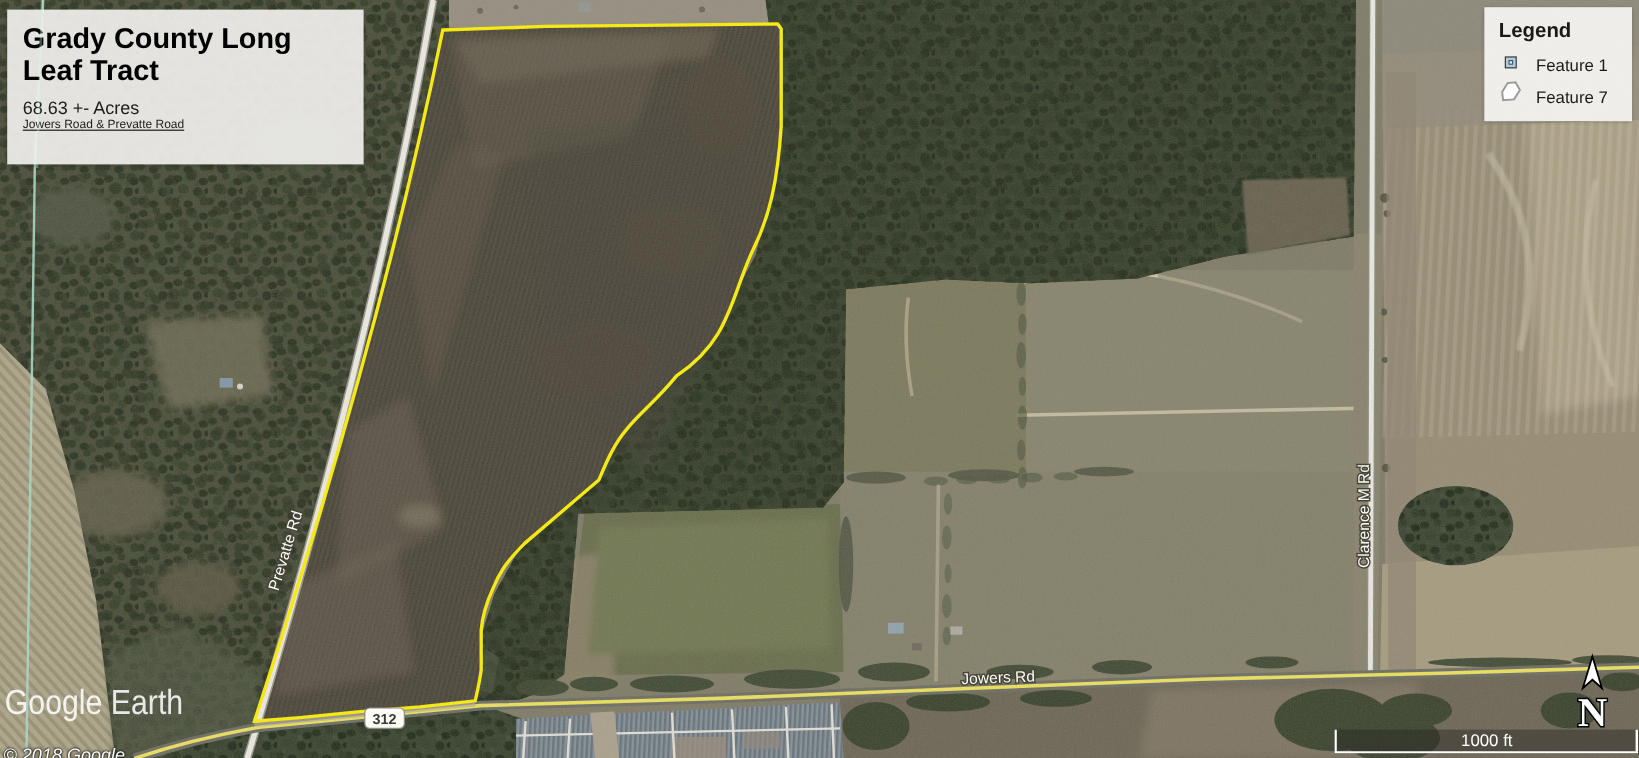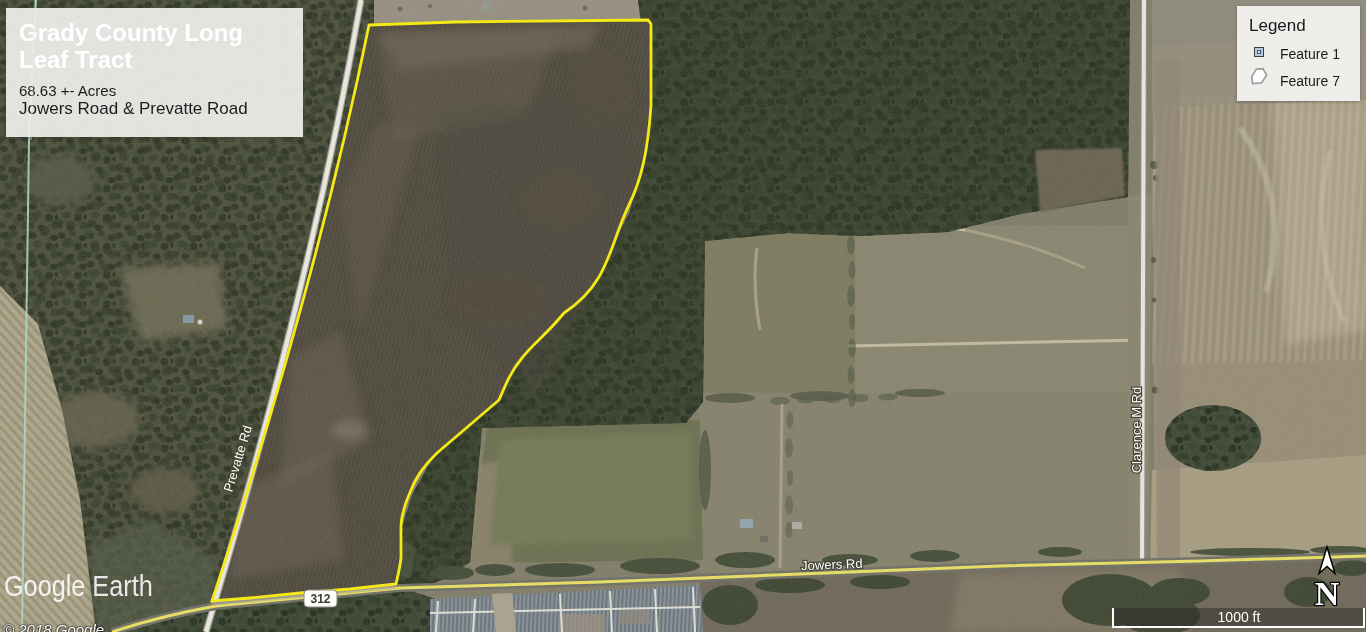--- a/index.html
+++ b/index.html
@@ -308,29 +308,29 @@
 
 <text x="832" y="569" font-size="13" fill="#fdfdf6" text-anchor="middle" transform="rotate(-2.2 832 569)" style="paint-order:stroke;stroke:#454539;stroke-width:2.4px;">Jowers Rd</text>
 
 <text x="1141" y="430" font-size="13" fill="#fdfdf6" text-anchor="middle" transform="rotate(-90 1141 430)" style="paint-order:stroke;stroke:#454539;stroke-width:2.4px;">Clarence M Rd</text>
 
 <text x="242" y="460" font-size="13" fill="#fdfdf6" text-anchor="middle" transform="rotate(-73 242 460)" style="paint-order:stroke;stroke:#454539;stroke-width:2.4px;">Prevatte Rd</text>
 </svg>
 
 <div class="ov" style="left:6px;top:8px;width:297px;height:129px;background:rgba(240,239,237,0.93);box-shadow:0 1px 3px rgba(40,40,35,0.35);"></div>
 
-<div class="ov" style="left:19px;top:20px;width:255px;font-size:24px;line-height:26.5px;font-weight:bold;color:#ffffff;">Grady County Long Leaf Tract</div>
+<div class="ov" style="left:19px;top:20px;width:255px;font-size:24px;line-height:26.5px;font-weight:bold;color:#000000;">Grady County Long Leaf Tract</div>
 
 <div class="ov" style="left:19px;top:82px;font-size:15px;color:#1c1c1c;text-align:right;">68.63 +- Acres</div>
 
-<div class="ov" style="left:19px;top:99px;font-size:17px;color:#1c1c1c;">Jowers Road &amp; Prevatte Road</div>
+<div class="ov" style="left:19px;top:99px;font-size:10px;color:#1c1c1c;text-decoration:underline;">Jowers Road &amp; Prevatte Road</div>
 
 <div class="ov" style="left:1237px;top:6px;width:123px;height:95px;background:rgba(242,241,239,0.96);box-shadow:0 1px 3px rgba(40,40,35,0.35);"></div>
 
-<div class="ov" style="left:1249px;top:16px;font-size:17px;font-weight:normal;color:#1a1a1a;">Legend</div>
+<div class="ov" style="left:1249px;top:16px;font-size:17px;font-weight:bold;color:#1a1a1a;">Legend</div>
 
 <div class="ov" style="left:1254px;top:47px;width:10px;height:10px;background:#b5cbdc;border:1.5px solid #3c3c3c;box-sizing:border-box;"></div>
 
 <div class="ov" style="left:1257px;top:50px;width:4px;height:4px;border:1px solid #3a5a7c;box-sizing:border-box;background:#dce8f2;"></div>
 
 <div class="ov" style="left:1280px;top:46px;font-size:14px;color:#1a1a1a;text-align:center;">Feature 1</div>
 
 <svg class="ov" style="left:1249px;top:66px;" width="21" height="21" viewBox="0 0 21 21">
   <path d="M2.8,10.6 L7.3,3.2 L13.9,2.6 L17.6,9 L12.7,16.8 L3.6,17.6 Z" fill="#ffffff" stroke="#9a9a9a" stroke-width="1.6"></path>
 </svg>

